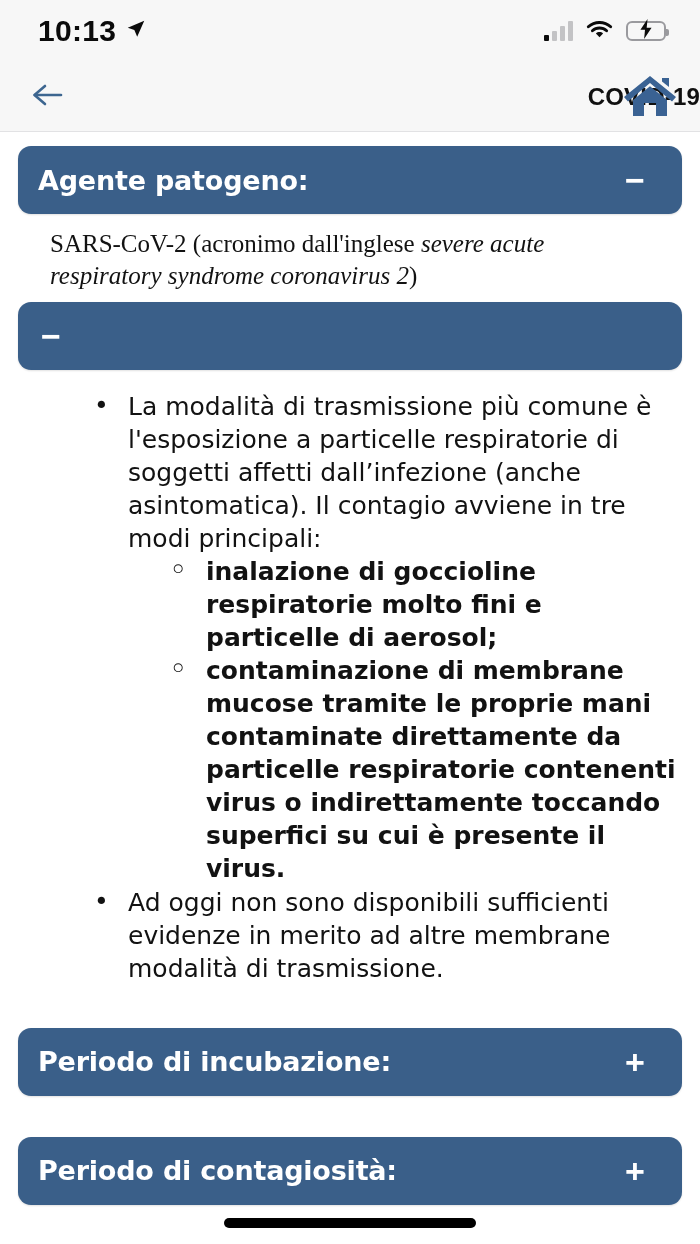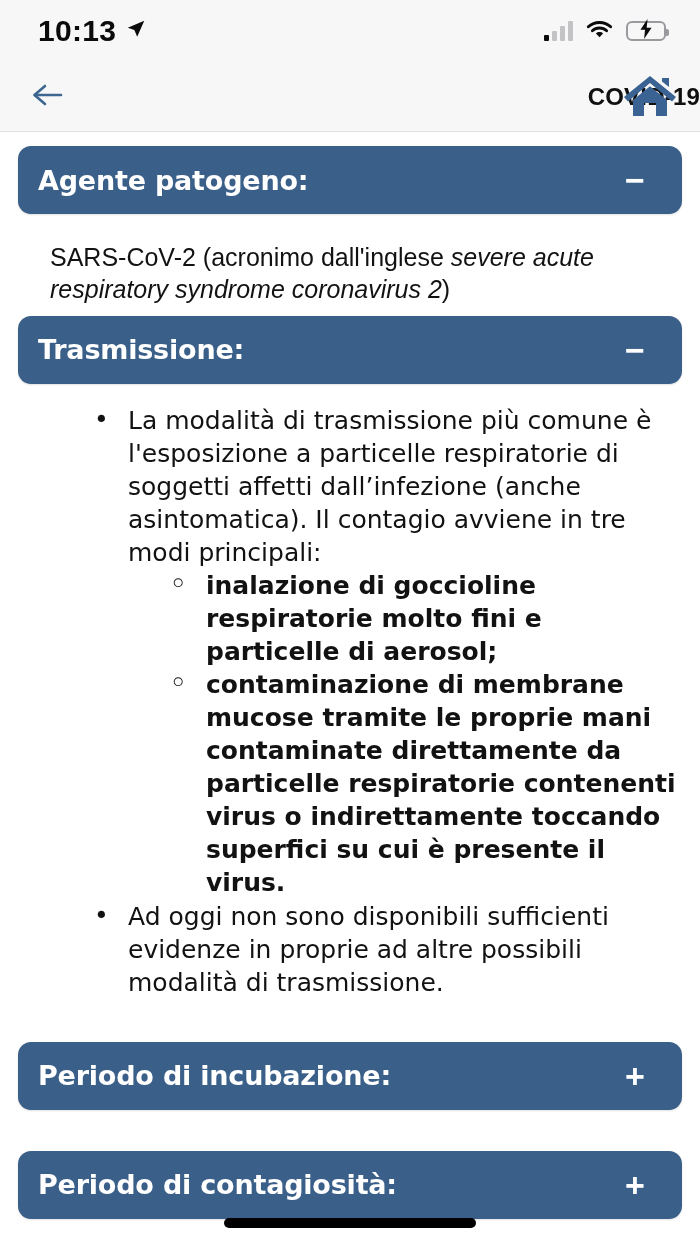--- a/index.html
+++ b/index.html
@@ -166,26 +166,25 @@
     line-height: 1;
     width: 26px;
     text-align: center;
     font-family: "Liberation Sans", sans-serif;
   }
 
   .acc-body {
     padding: 4px 4px 10px 4px;
   }
   .para {
-    font-family: Liberation Sans, sans-serif;
+    font-family: Liberation Serif, serif;
     font-size: 25px;
     line-height: 1.27;
     color: #121212;
     padding: 0 24px 0 28px;
-    margin-top: 14px;
   }
   .para i { font-style: italic; }
 
   .bullets {
     padding: 10px 4px 4px 4px;
   }
   ul.lvl1 {
     list-style: none;
     padding-left: 68px;
   }
@@ -308,34 +307,33 @@
 
     <div class="acc-header">
       <span class="acc-title">Agente patogeno:</span>
       <span class="acc-sign">−</span>
     </div>
     <div class="acc-body">
       <p class="para"><span>SARS-CoV-2 (acronimo dall'inglese </span><i>severe acute respiratory syndrome coronavirus 2</i><span>)</span></p>
     </div>
 
     <div class="acc-header">
-      <span class="acc-title">Trasmissione:</span>
       <span class="acc-sign">−</span>
     </div>
     <div class="bullets">
       <ul class="lvl1">
         <li>
           <span class="txt">La modalità di trasmissione più comune è l'esposizione a particelle respiratorie di soggetti affetti dall’infezione (anche asintomatica). Il contagio avviene in tre modi principali:</span>
           <ul class="lvl2">
             <li>inalazione di goccioline respiratorie molto fini e particelle di aerosol;</li>
             <li>contaminazione di membrane mucose tramite le proprie mani contaminate direttamente da particelle respiratorie contenenti virus o indirettamente toccando superfici su cui è presente il virus.</li>
           </ul>
         </li>
         <li>
-          <span class="txt">Ad oggi non sono disponibili sufficienti evidenze in proprie ad altre possibili modalità di trasmissione.</span>
+          <span class="txt">Ad oggi non sono disponibili sufficienti evidenze in merito ad altre membrane modalità di trasmissione.</span>
         </li>
       </ul>
     </div>
 
     <div class="spacer-lg"></div>
 
     <div class="acc-header">
       <span class="acc-title">Periodo di incubazione:</span>
       <span class="acc-sign">+</span>
     </div>

